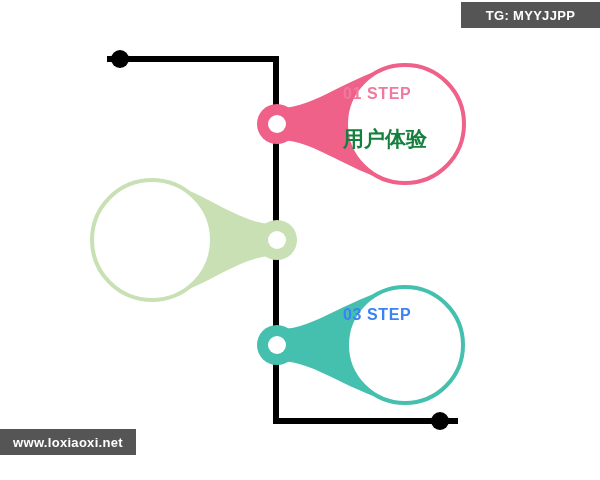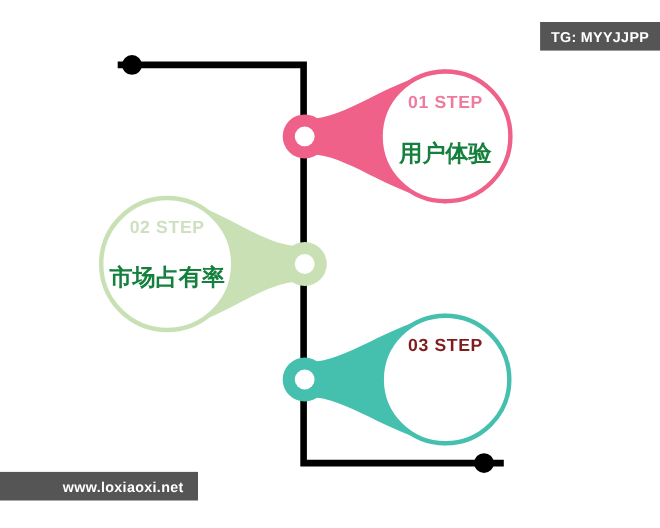--- a/index.html
+++ b/index.html
@@ -36,39 +36,38 @@
     font-family: "Liberation Sans", sans-serif;
     font-weight: bold;
     letter-spacing: 0.3px;
     display: flex;
     align-items: center;
     justify-content: center;
     white-space: nowrap;
   }
   #tg-badge {
     right: 0px;
-    top: 20px;
-    width: 109px;
+    top: 2px;
+    width: 139px;
     height: 26px;
     font-size: 13px;
   }
   #site-badge {
     left: 0px;
     bottom: 25px;
     width: 136px;
     height: 26px;
     font-size: 13px;
-    padding-left: 44px;
   }
 
   
   .step-text {
     position: absolute;
     width: 124px;
-    text-align: center;
+    text-align: left;
     pointer-events: none;
   }
   .step-num {
     font-family: "Liberation Sans", sans-serif;
     font-weight: bold;
     font-size: 16px;
     letter-spacing: 0.6px;
     line-height: 1;
     display: block;
   }
@@ -81,21 +80,21 @@
     display: block;
     margin-top: 26px;
     white-space: nowrap;
   }
   #step1-text { left: 343px; top: 86px; }
   #step1-text .step-num { color: #ef7a9e; }
   #step2-text { left: 90px; top: 200px; }
   #step2-text .step-num { color: #cfe0c0; }
   #step2-text .step-title { font-size: 21px; margin-top: 25px; }
   #step3-text { left: 343px; top: 307px; }
-  #step3-text .step-num { color: #7f1d1d; }
+  #step3-text .step-num { color: #3b82f6; }
 </style>
 </head>
 <body>
 
 <div id="stage">
 
   <svg id="diagram" viewBox="0 0 600 480">
 
     <g>
 
@@ -139,24 +138,20 @@
       <circle cx="277" cy="345" r="20" fill="#45bfae"></circle>
       <circle cx="277" cy="345" r="9" fill="#ffffff"></circle>
     </g>
   </svg>
 
   <div class="step-text" id="step1-text">
     <span class="step-num">01 STEP</span>
     <span class="step-title">用户体验</span>
   </div>
 
-  <div class="step-text" id="step2-text">
-    <span class="step-num">02 STEP</span>
-    <span class="step-title">市场占有率</span>
-  </div>
 
   <div class="step-text" id="step3-text">
     <span class="step-num">03 STEP</span>
   </div>
 
   <div class="badge" id="tg-badge">TG: MYYJJPP</div>
 
   <div class="badge" id="site-badge">www.loxiaoxi.net</div>
 
 </div>

